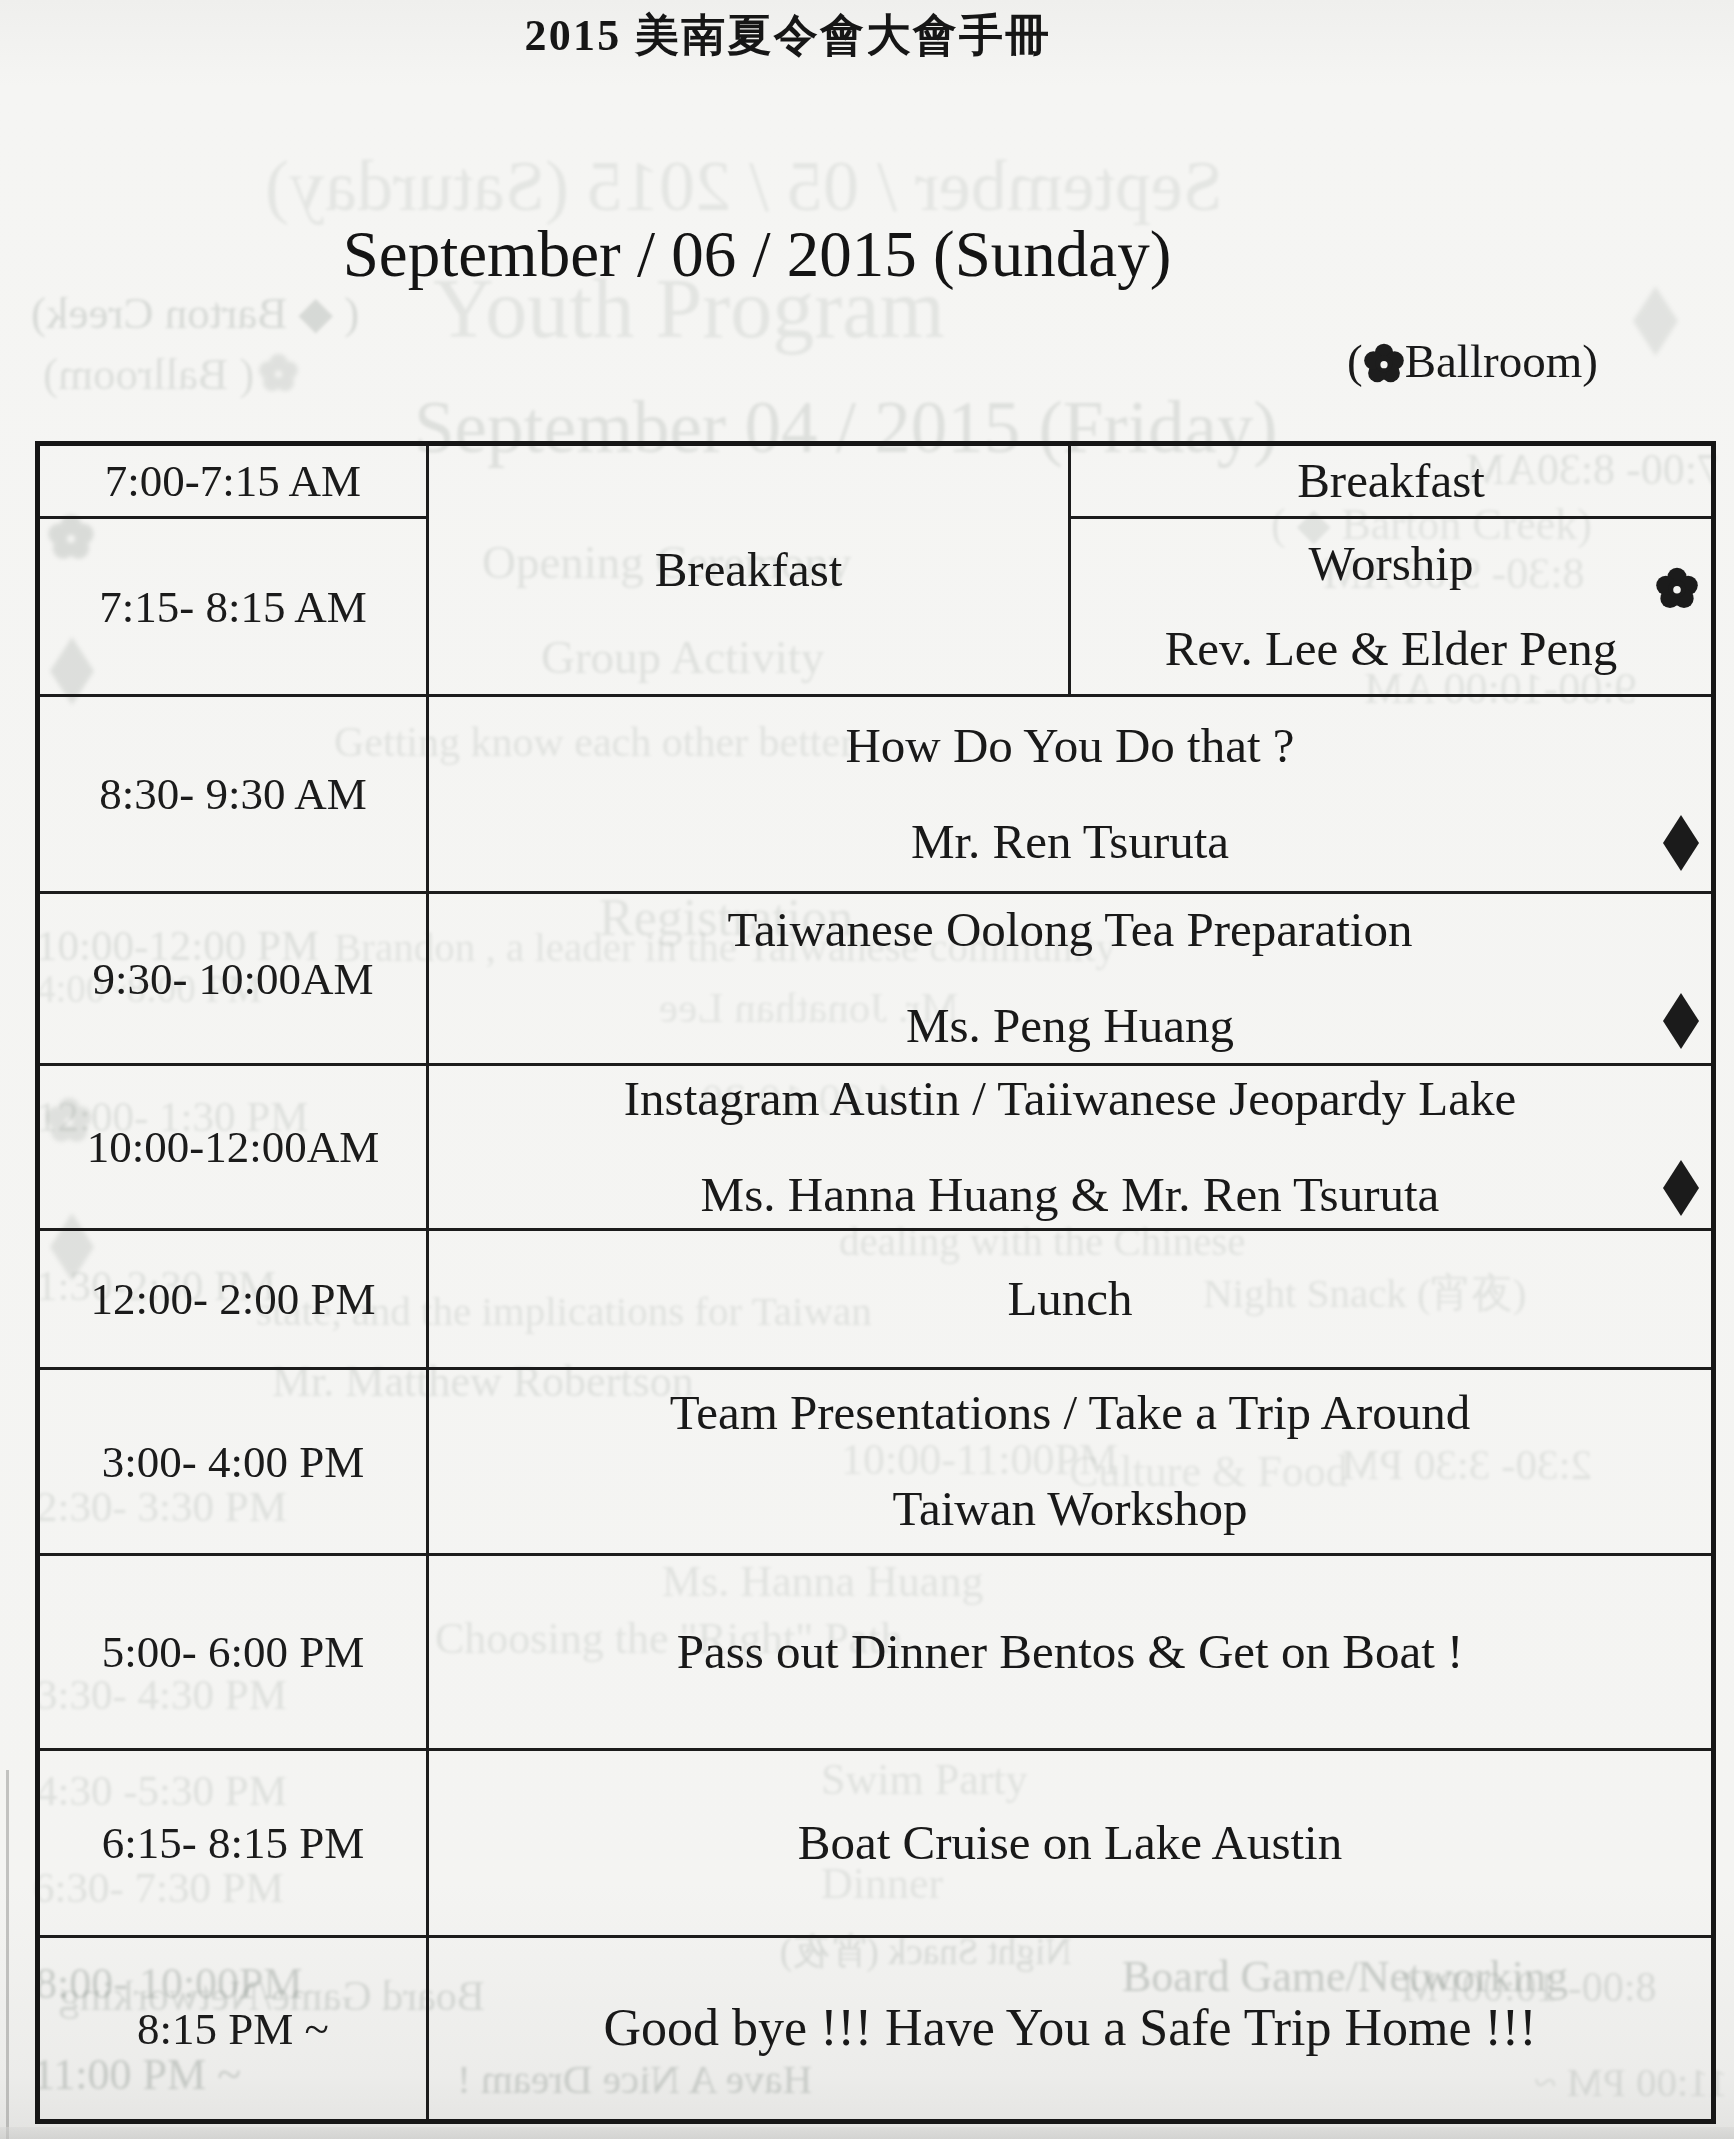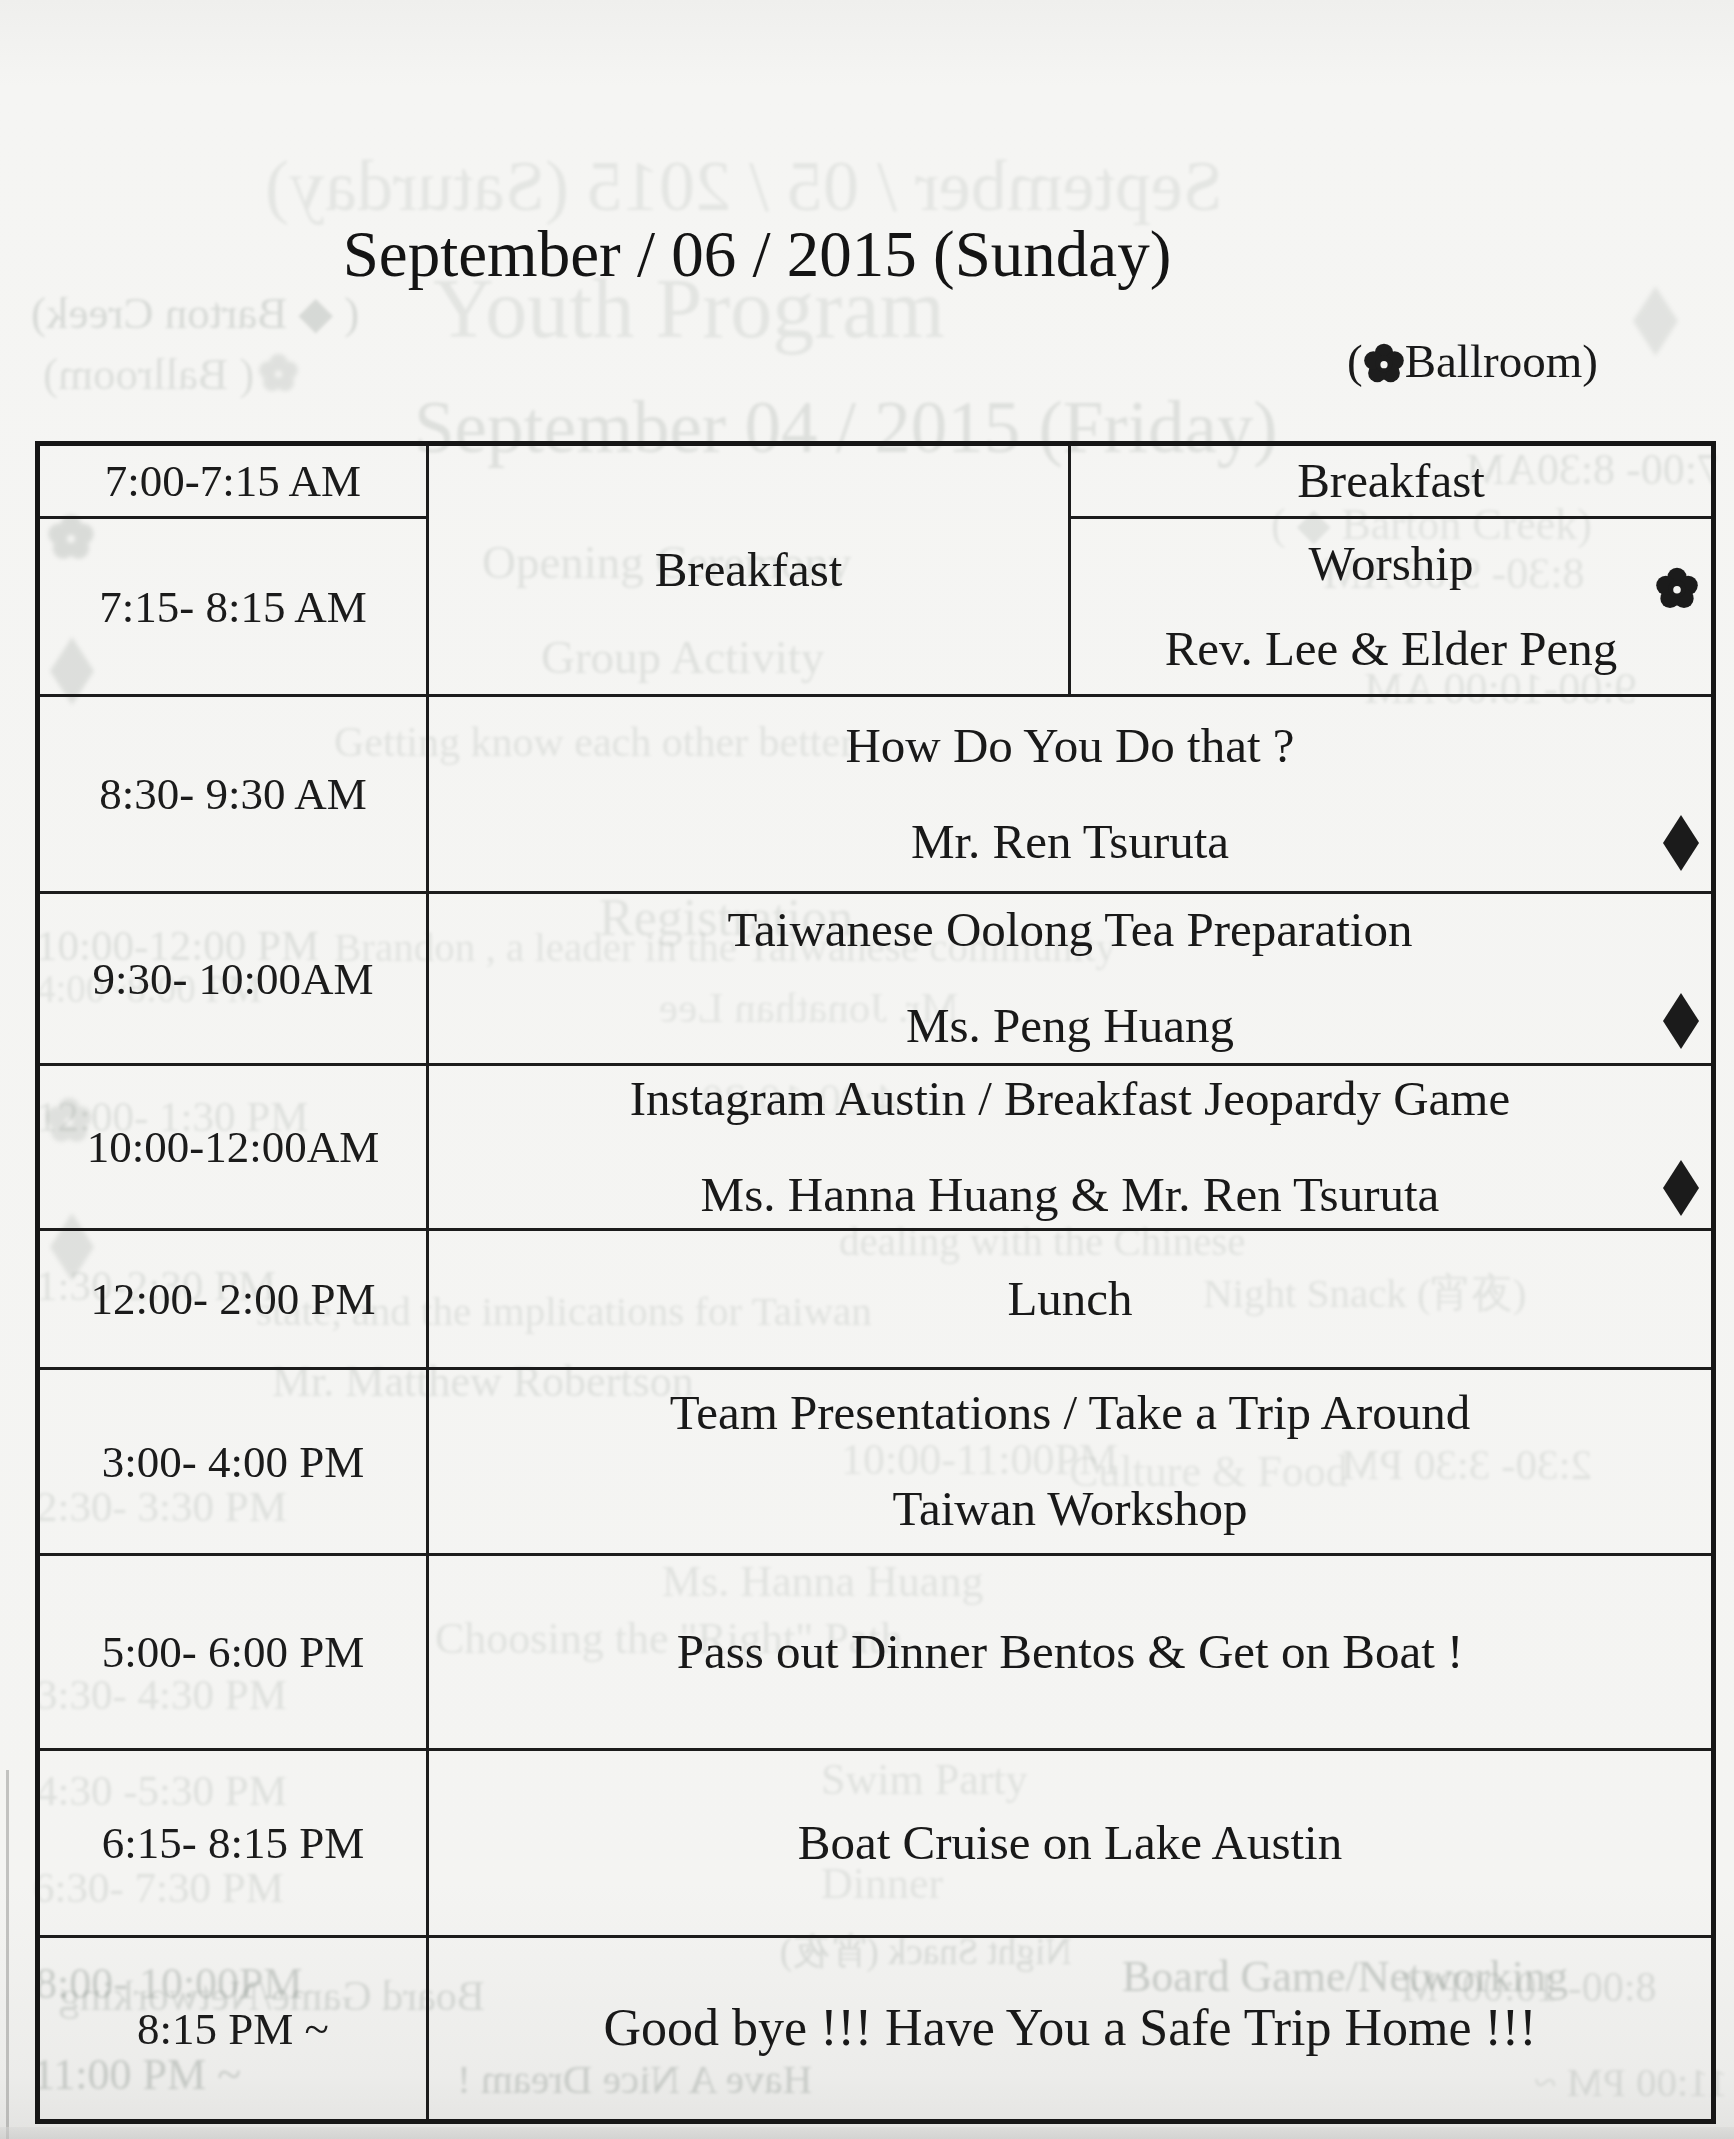--- a/index.html
+++ b/index.html
@@ -164,20 +164,21 @@
           <polygon points="20,0 40,31 20,62 0,31" fill="#8a928c"></polygon>
         </svg>
       </span>
       <span class="ghost-icon" style="left: 1633px; top: 286px; width: 45px; height: 70px; opacity: 0.18;">
         <svg viewBox="0 0 40 62" xmlns="http://www.w3.org/2000/svg">
           <polygon points="20,0 40,31 20,62 0,31" fill="#8a928c"></polygon>
         </svg>
       </span>
     </div>
 
+  <div class="booklet-header">2015 美南夏令會大會手冊</div>
 
 
 
   <div class="date-heading">September / 06 / 2015 (Sunday)</div>
 
   <div class="venue-secondary"><span>(</span><span class="sym-inline"><svg width="42" height="42" viewBox="0 0 64 64">
           <g fill="#1d1d1d">
             <circle cx="32" cy="15" r="14"></circle>
             <circle cx="48.2" cy="26.7" r="14"></circle>
             <circle cx="42.2" cy="45.7" r="14"></circle>
@@ -244,21 +245,21 @@
           <span class="marker m-diamond">
               <svg width="36" height="56" viewBox="0 0 40 62">
                 <polygon points="20,0 40,31 20,62 0,31" fill="#1b1b1b"></polygon>
               </svg>
             </span>
         </td>
       </tr>
       <tr class="r5">
         <td class="c-time">10:00-12:00AM</td>
         <td class="c-span" colspan="2">
-          <div class="ln">Instagram Austin / Breakfast Jeopardy Game</div>
+          <div class="ln">Instagram Austin / Taiiwanese Jeopardy Lake</div>
           <div class="ln">Ms. Hanna Huang &amp; Mr. Ren Tsuruta</div>
           <span class="marker m-diamond">
               <svg width="36" height="56" viewBox="0 0 40 62">
                 <polygon points="20,0 40,31 20,62 0,31" fill="#1b1b1b"></polygon>
               </svg>
             </span>
         </td>
       </tr>
       <tr class="r6">
         <td class="c-time">12:00- 2:00 PM</td>

